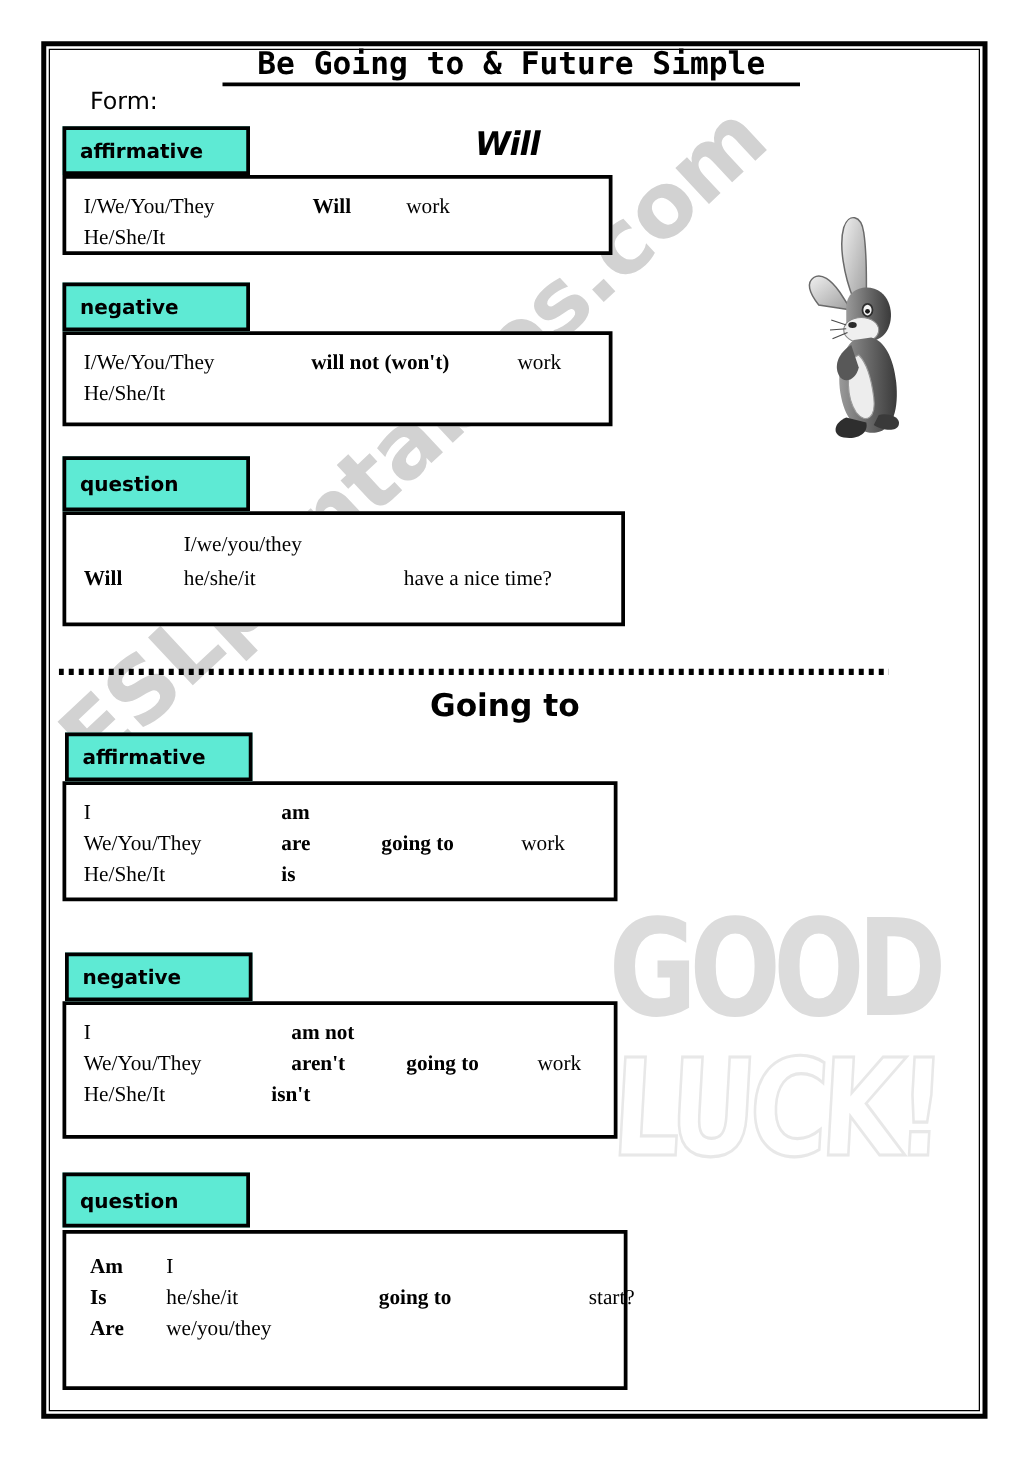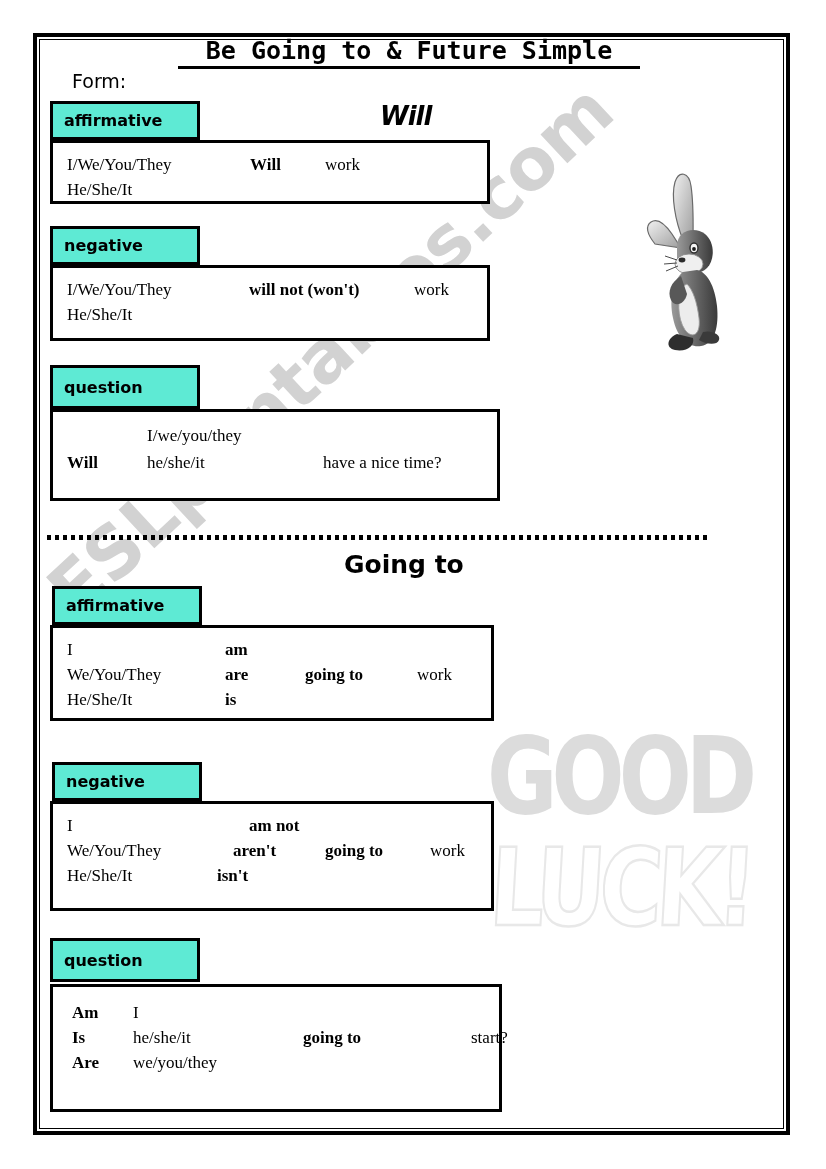--- a/index.html
+++ b/index.html
@@ -311,21 +311,21 @@
       <span class="cell b" style="left:172px; top:63px;">is</span>
     </div>
   </div>
 
   <div class="tab" style="left:52px; top:762px; width:150px; height:39px;">
     <span>negative</span>
   </div>
   <div class="box" style="left:50px; top:801px; width:444px; height:110px;">
     <div class="rows">
       <span class="cell" style="left:14px; top:13px;">I</span>
-      <span class="cell b" style="left:196px; top:13px;">am not</span>
+      <span class="cell b" style="left:180px; top:13px;">am not</span>
 
       <span class="cell" style="left:14px; top:38px;">We/You/They</span>
       <span class="cell b" style="left:180px; top:38px;">aren't</span>
       <span class="cell b" style="left:272px; top:38px;">going to</span>
       <span class="cell" style="left:377px; top:38px;">work</span>
 
       <span class="cell" style="left:14px; top:63px;">He/She/It</span>
       <span class="cell b" style="left:164px; top:63px;">isn't</span>
     </div>
   </div>

